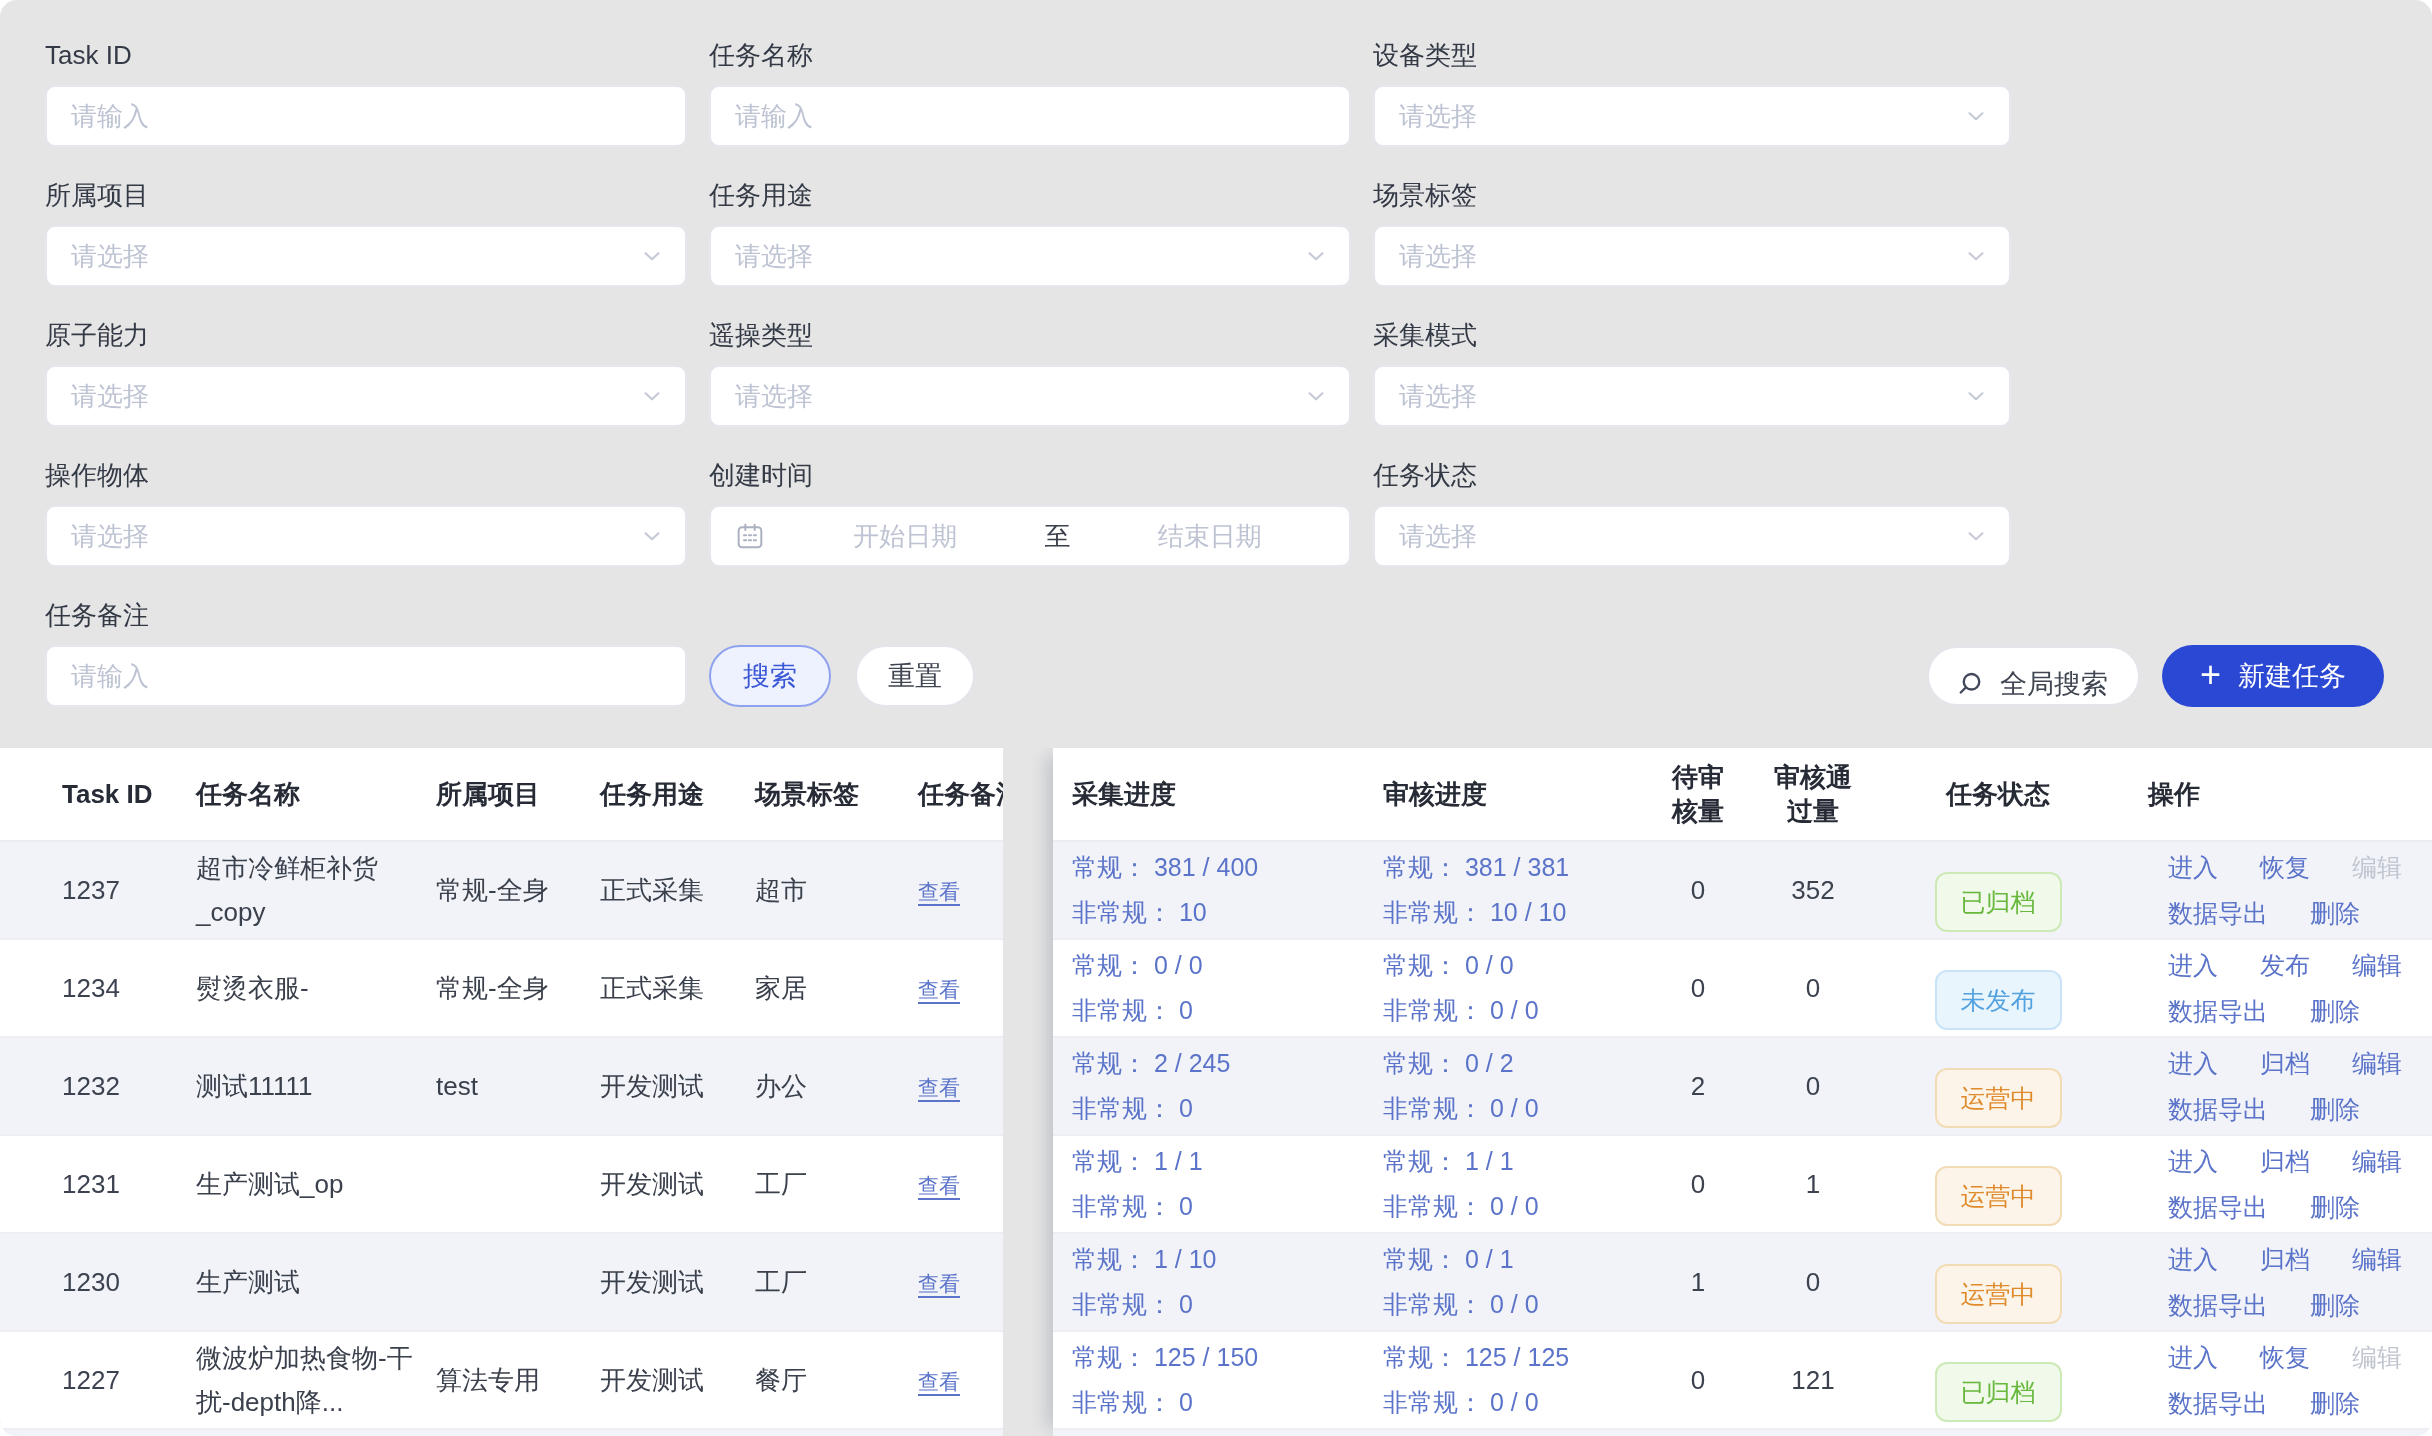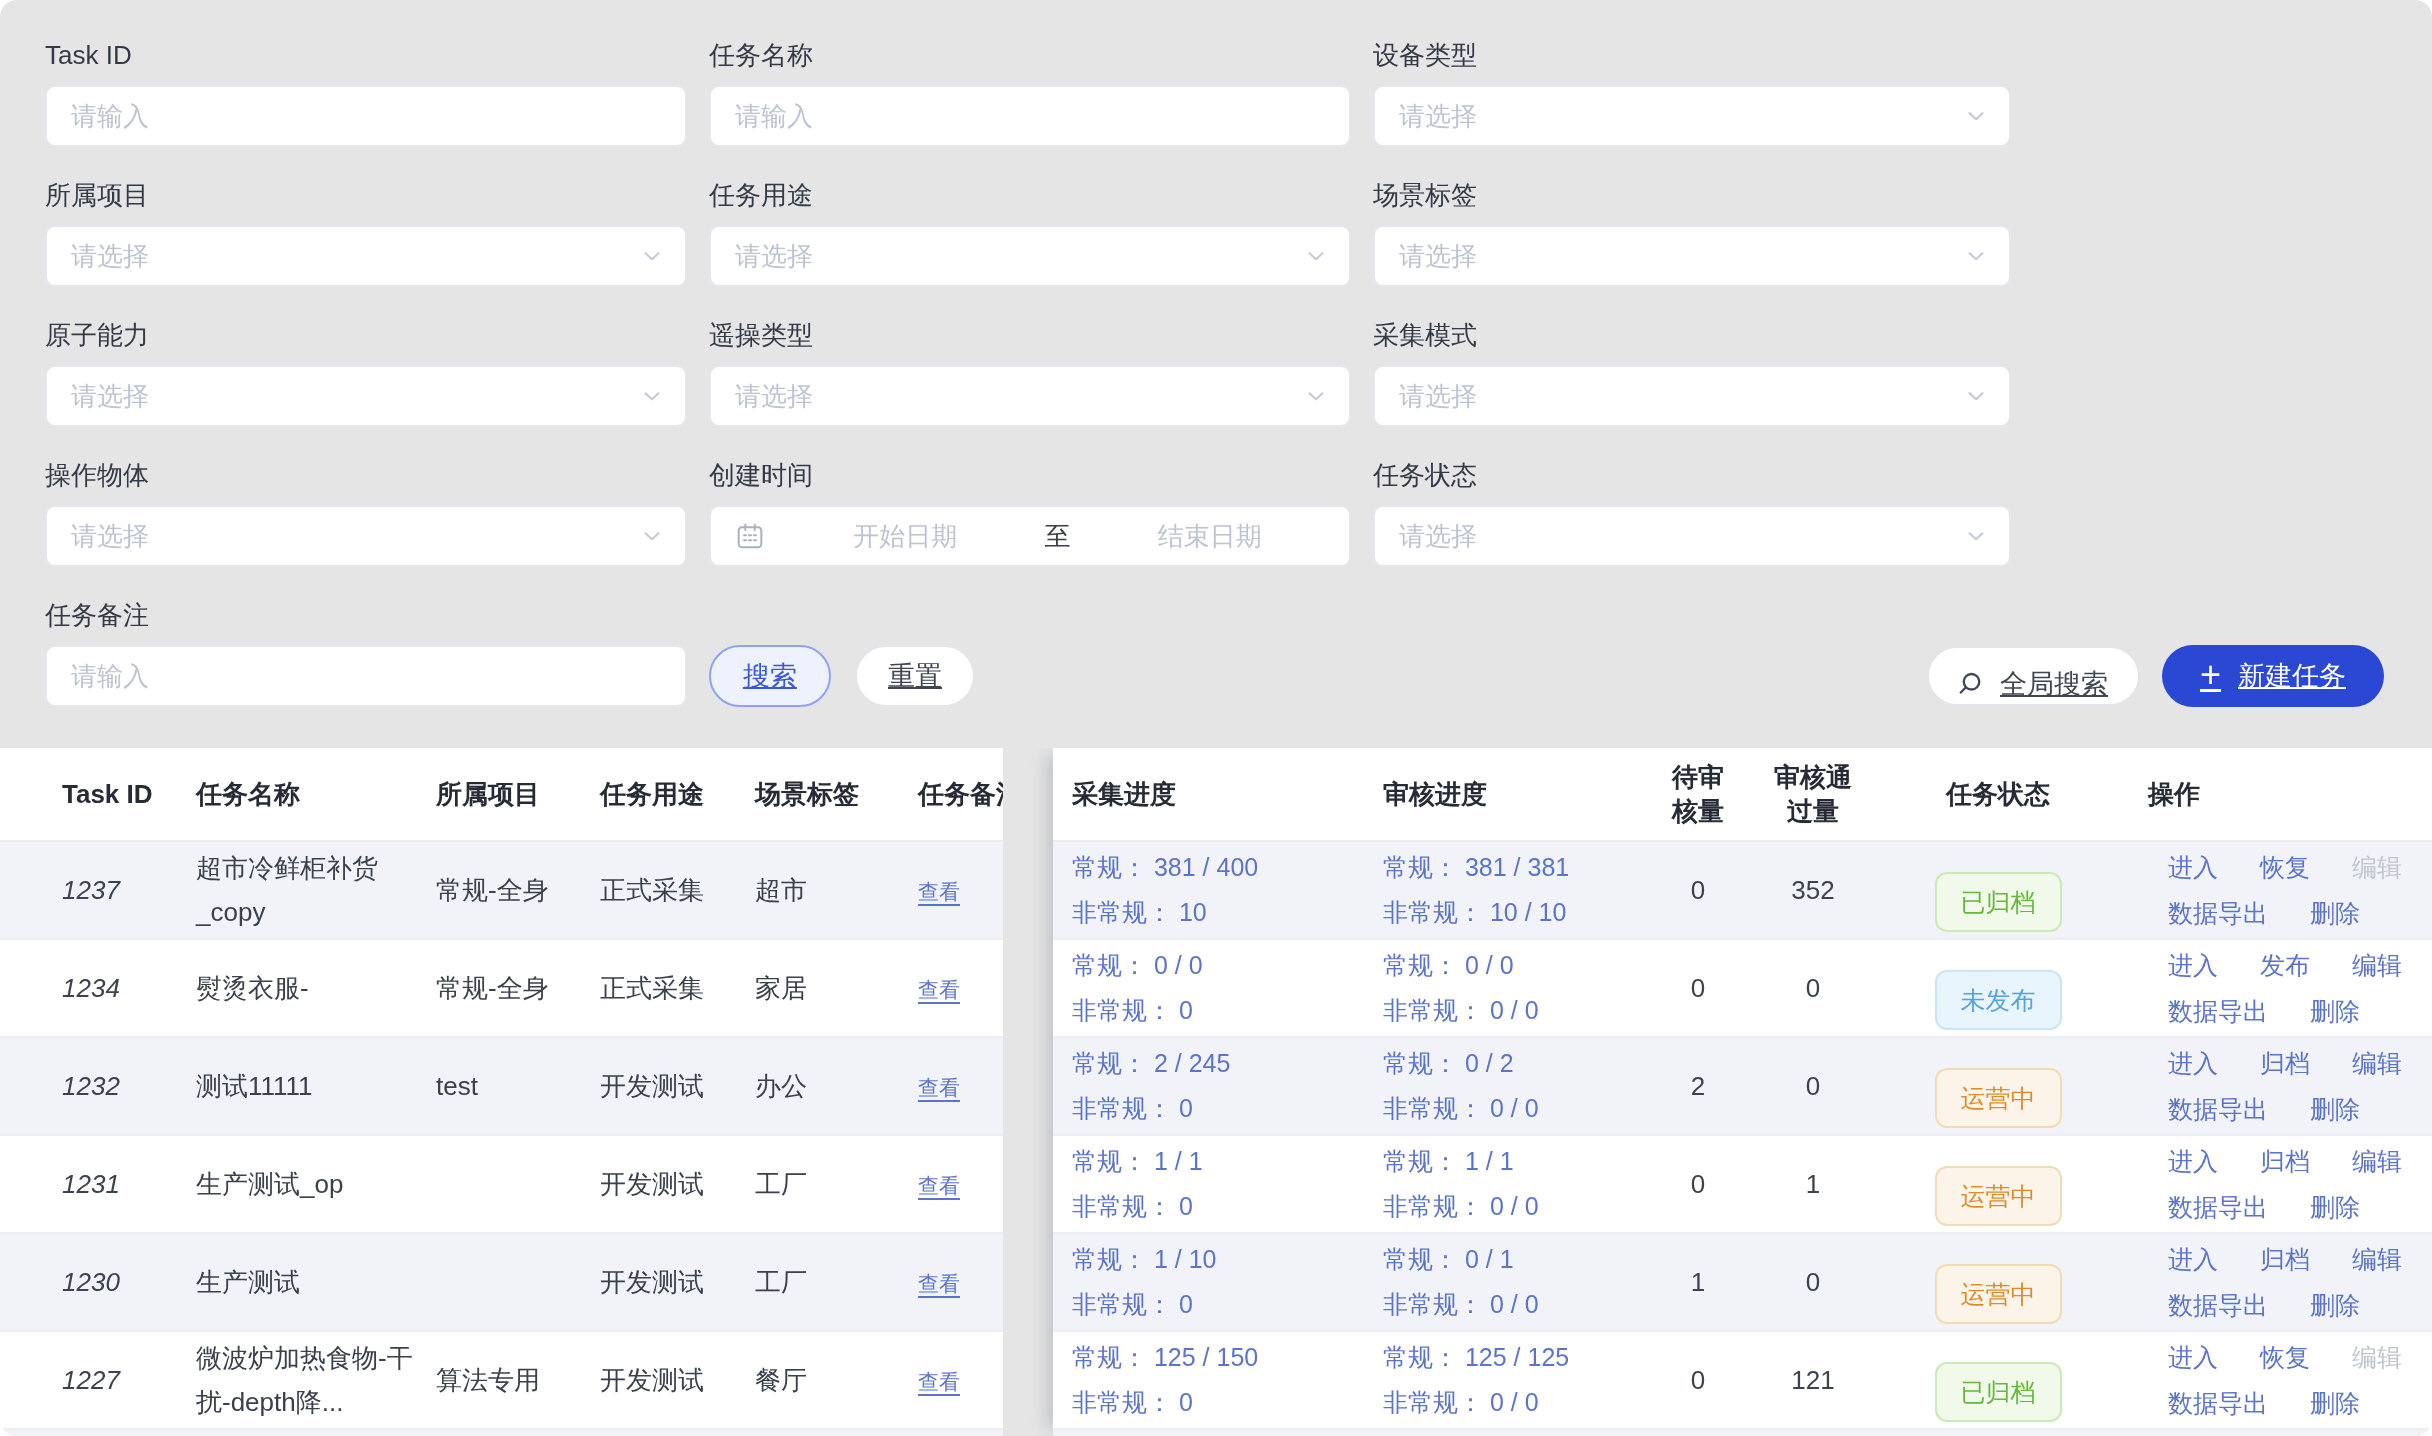--- a/index.html
+++ b/index.html
@@ -14,21 +14,21 @@
     display:flex;align-items:center;background:#fff;box-sizing:border-box;}
   .ph{font-size:26px;color:var(--placeholder);margin-left:24px;white-space:nowrap;}
   .chev{position:absolute;right:20px;top:50%;transform:translateY(-50%);}
   .control.date .ph{margin-left:0;}
   .date-ic{margin-left:23px;flex:0 0 auto;}
   .dhalf{flex:1;text-align:center;}
   .sep{font-size:26px;color:#3a404c;flex:0 0 auto;}
 
   .inline-btns{display:flex;gap:24px;margin-top:45px;align-items:flex-start;}
   .btn{display:inline-flex;align-items:center;justify-content:center;box-sizing:border-box;
-       font-family:inherit;cursor:pointer;background:none;border:none;text-decoration:underline;}
+       font-family:inherit;cursor:pointer;background:none;border:none;}
   .btn-search{width:122px;height:62px;border-radius:31px;background:var(--search-bg);
        border:2px solid var(--search-border);color:var(--search-text);font-size:27px;font-weight:500;}
   .btn-reset{width:120px;height:62px;border-radius:31px;background:#fff;
        border:2px solid var(--neutral-border);color:var(--button-text);font-size:27px;}
 
   .toolbar{position:absolute;top:645px;right:48px;display:flex;gap:22px;align-items:center;}
   .btn-global{height:60px;border-radius:30px;background:#fff;border:2px solid var(--neutral-border);
        color:var(--button-text);font-size:27px;padding:16px 30px 0 26px;gap:15px;}
   .btn-create{height:62px;border-radius:31px;background:var(--primary);color:#fff;font-size:27px;
        padding:0 38px;gap:17px;font-weight:500;}
@@ -53,21 +53,21 @@
   .lc2{padding-left:10px;}
   .lc3,.lc4,.lc5,.lc6{padding-left:15px;}
   .rc1{padding-left:19px;}
   .rc2{padding-left:25px;}
   .rc3,.rc4{text-align:center;}
   .rc5{display:flex;align-items:center;justify-content:center;}
   .rc6{padding-left:30px;}
 
   .cell{font-size:26px;color:var(--cell-text);}
   .wrap{line-height:44px;word-break:break-word;padding-right:8px;}
-  .idcell{color:#3c4250;font-style:italic;}
+  .idcell{color:#3c4250;}
   .prog .pline{color:var(--progress);font-size:25px;line-height:45px;white-space:nowrap;}
   .num{color:#3c424e;}
   .rlink{color:var(--link);font-size:21px;text-decoration:underline;text-underline-offset:5px;cursor:pointer;font-family:Liberation Mono, monospace;}
   .ops .opline{display:flex;gap:22px;line-height:46px;}
   .olink{color:var(--link);font-size:25px;cursor:pointer;white-space:nowrap;margin-left:20px;}
   .olink.disabled{color:var(--link-disabled);cursor:default;}
 
   .badge{display:inline-flex;align-items:center;justify-content:center;height:60px;padding:0 24px;
          border-radius:12px;border:2px solid transparent;font-size:25px;box-sizing:border-box;white-space:nowrap;margin-top:24px;}
   .badge.archived{color:var(--st-archived-text);background:var(--st-archived-bg);border-color:var(--st-archived-border);}

